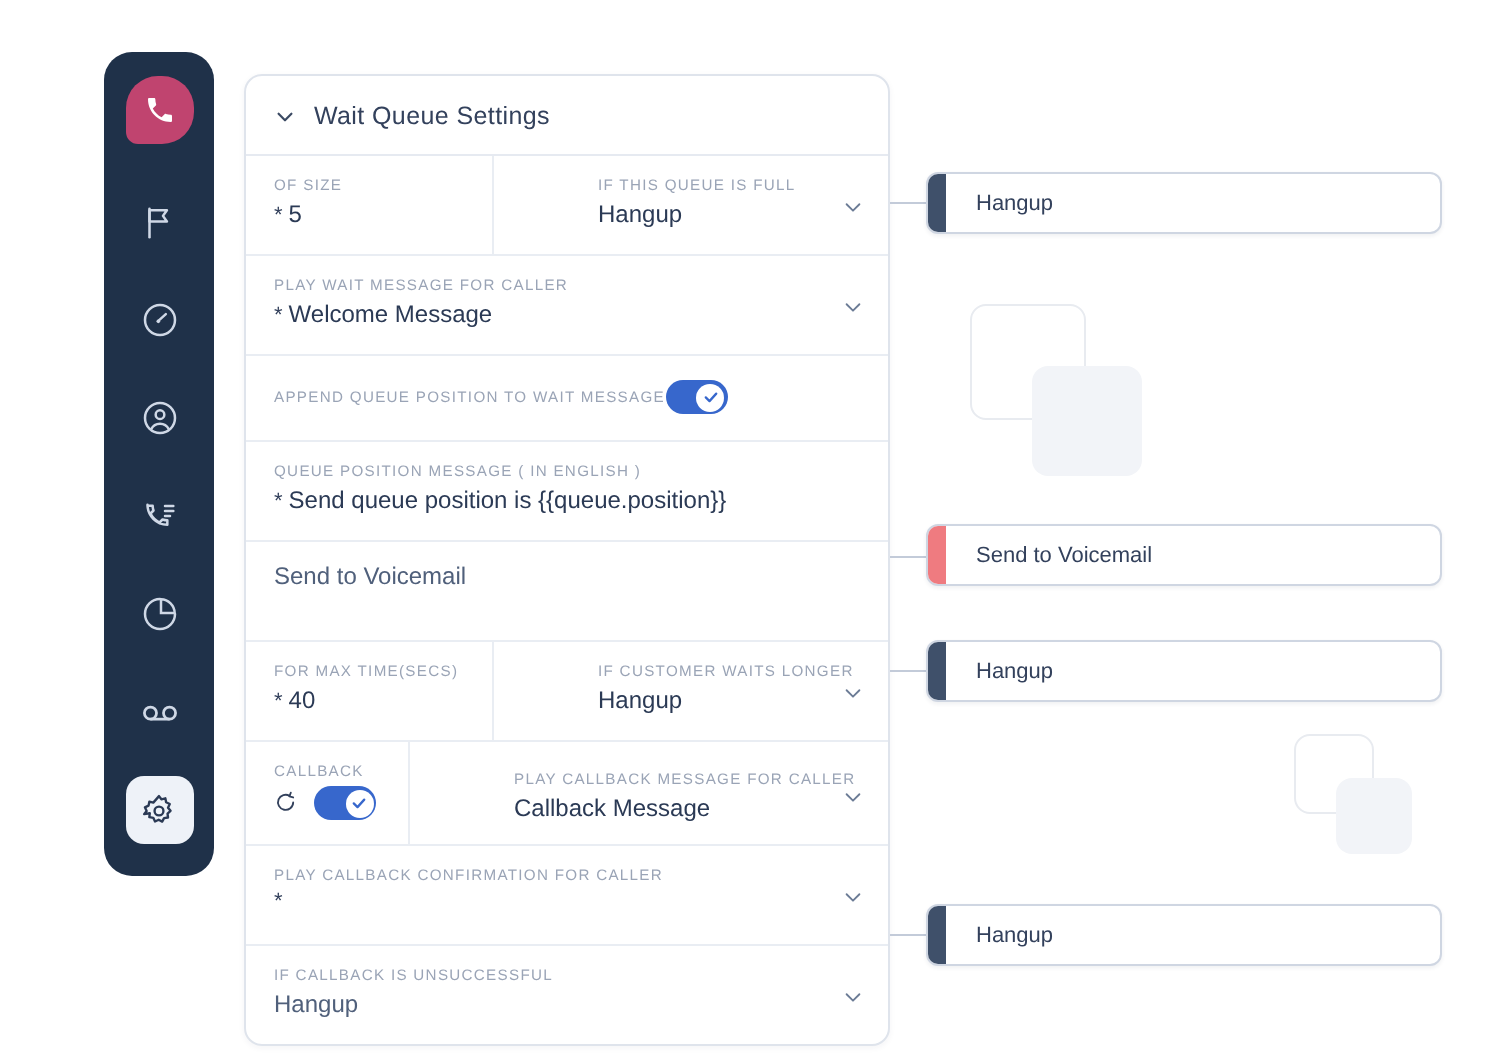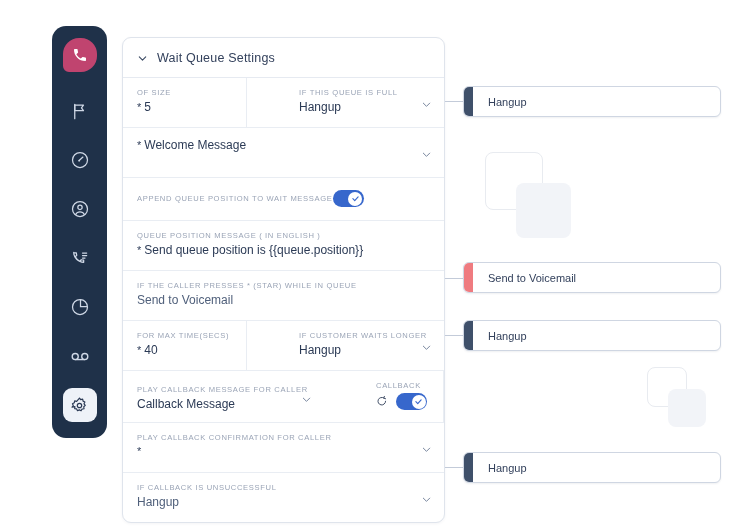--- a/index.html
+++ b/index.html
@@ -238,20 +238,21 @@
         <span class="caret">
           <svg width="11" height="11" viewBox="0 0 24 24" fill="none" stroke="currentColor" stroke-width="2" stroke-linecap="round" stroke-linejoin="round">
               <path d="M5 9l7 7 7-7"></path>
             </svg>
         </span>
       </div>
     </div>
 
     <div class="row">
       <div class="cell full">
+        <div class="f-label">PLAY WAIT MESSAGE FOR CALLER</div>
         <div class="f-value">
           <span class="req">*</span>
           <span>Welcome Message</span>
         </div>
         <span class="caret">
           <svg width="11" height="11" viewBox="0 0 24 24" fill="none" stroke="currentColor" stroke-width="2" stroke-linecap="round" stroke-linejoin="round">
               <path d="M5 9l7 7 7-7"></path>
             </svg>
         </span>
       </div>
@@ -275,21 +276,20 @@
         <div class="f-label">QUEUE POSITION MESSAGE ( IN ENGLISH )</div>
         <div class="f-value">
           <span class="req">*</span>
           <span>Send queue position is {{queue.position}}</span>
         </div>
       </div>
     </div>
 
     <div class="row">
       <div class="cell full">
-        <div class="f-label">IF THE CALLER PRESSES * (STAR) WHILE IN QUEUE</div>
         <div class="f-value muted">
           <span>Send to Voicemail</span>
         </div>
       </div>
     </div>
 
     <div class="row">
       <div class="cell left">
         <div class="f-label">FOR MAX TIME(SECS)</div>
         <div class="f-value">
@@ -304,49 +304,49 @@
         </div>
         <span class="caret">
           <svg width="11" height="11" viewBox="0 0 24 24" fill="none" stroke="currentColor" stroke-width="2" stroke-linecap="round" stroke-linejoin="round">
               <path d="M5 9l7 7 7-7"></path>
             </svg>
         </span>
       </div>
     </div>
 
     <div class="row">
-      <div class="cell right" style="padding-top:14px;">
-        <div class="f-label">PLAY CALLBACK MESSAGE FOR CALLER</div>
-        <div class="f-value">
-          <span>Callback Message</span>
-        </div>
-        <span class="caret">
-          <svg width="11" height="11" viewBox="0 0 24 24" fill="none" stroke="currentColor" stroke-width="2" stroke-linecap="round" stroke-linejoin="round">
-              <path d="M5 9l7 7 7-7"></path>
-            </svg>
-        </span>
-      </div>
       <div class="cell left" style="width:82px;">
         <div class="f-label">CALLBACK</div>
         <div class="cb-wrap">
           <span class="cb-icon">
             <svg width="13" height="13" viewBox="0 0 24 24" fill="none" stroke="currentColor" stroke-width="1.7" stroke-linecap="round" stroke-linejoin="round">
               <path d="M14.5 5.5a7 7 0 1 0 3.2 6"></path>
                 <path d="M15.5 2.5l-1.3 3.4 3.5 1"></path>
             </svg>
           </span>
           <div class="toggle">
             <span class="knob">
               <svg width="9" height="9" viewBox="0 0 24 24" fill="none" stroke="#3767cc" stroke-width="3" stroke-linecap="round" stroke-linejoin="round">
                   <path d="M5 12.5l5 5 9-10"></path>
                 </svg>
             </span>
           </div>
         </div>
       </div>
+      <div class="cell right" style="padding-top:14px;">
+        <div class="f-label">PLAY CALLBACK MESSAGE FOR CALLER</div>
+        <div class="f-value">
+          <span>Callback Message</span>
+        </div>
+        <span class="caret">
+          <svg width="11" height="11" viewBox="0 0 24 24" fill="none" stroke="currentColor" stroke-width="2" stroke-linecap="round" stroke-linejoin="round">
+              <path d="M5 9l7 7 7-7"></path>
+            </svg>
+        </span>
+      </div>
     </div>
 
     <div class="row">
       <div class="cell full">
         <div class="f-label">PLAY CALLBACK CONFIRMATION FOR CALLER</div>
         <div class="f-value">
           <span class="req">*</span>
         </div>
         <span class="caret">
           <svg width="11" height="11" viewBox="0 0 24 24" fill="none" stroke="currentColor" stroke-width="2" stroke-linecap="round" stroke-linejoin="round">

